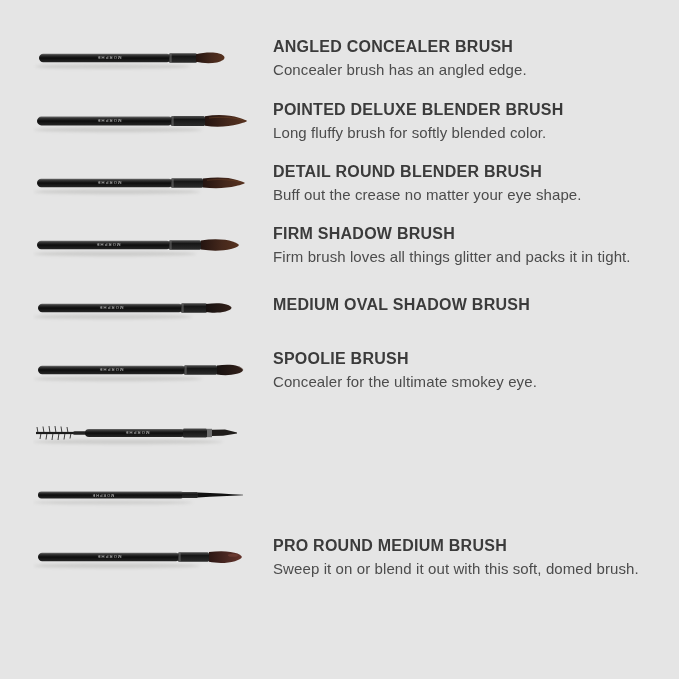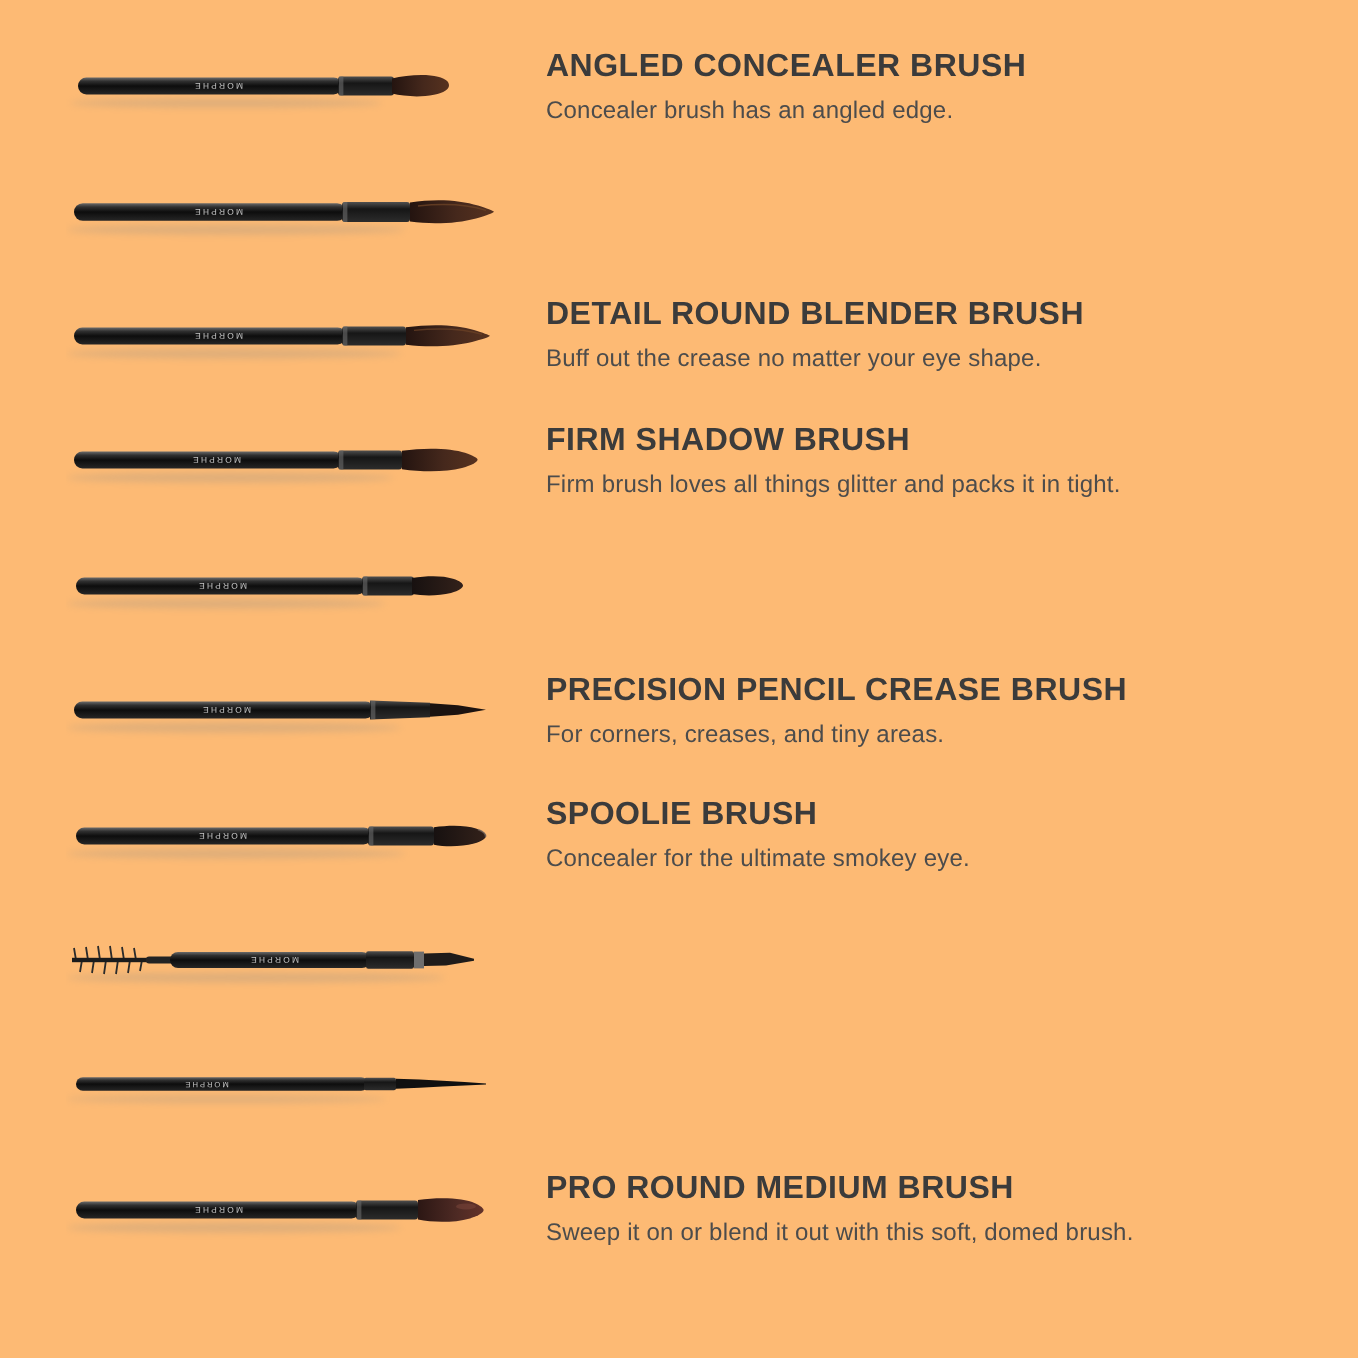--- a/index.html
+++ b/index.html
@@ -1,22 +1,22 @@
 <!DOCTYPE html>
 <html><head>
 <meta charset="utf-8">
 <style>
   html,body{margin:0;padding:0;}
   .canvas{
     position:relative;
     width:679px;height:679px;
-    background:#fdba74;
+    background:#e5e5e5;
     font-family:"Liberation Sans", sans-serif;
     box-sizing:border-box;
-    padding-top:12px;
+    padding-top:27px;
     overflow:hidden;
   }
   .row{
     height:62.4px;
     display:flex;
     align-items:center;
   }
   .art{
     flex:0 0 auto;
     width:273px;
@@ -28,21 +28,21 @@
   .title{
     margin:0 0 5px 0;
     font-size:16px;
     font-weight:bold;
     letter-spacing:.25px;
     color:#3b3b3b;
     white-space:nowrap;
   }
   .desc{
     margin:0;
-    font-size:12px;
+    font-size:15px;
     letter-spacing:.1px;
     color:#4c4c4c;
     white-space:nowrap;
   }
   .shadow{filter:blur(1.8px);}
   .defs-holder{position:absolute;width:0;height:0;}
 </style>
 </head>
 <body>
 
@@ -100,20 +100,24 @@
       <svg class="brush" viewBox="0 0 221 40">
         <ellipse class="shadow" cx="85" cy="28.8" rx="85" ry="2.4" fill="#8d8d89" opacity="0.28"></ellipse>
         <rect x="4" y="15.6" width="136" height="8.8" rx="4.4" fill="url(#gHandle)"></rect>
         <rect x="138" y="15" width="34" height="10" rx="1.5" fill="url(#gFerrule)"></rect>
         <rect x="138.5" y="15" width="2.2" height="10" fill="#6a6a6a" opacity=".6"></rect>
         <path d="M172,15.2 C185,13.2 197,14 206,16.8 C210.5,18.2 213.5,19.4 214,19.9 C213.5,20.6 210,21.9 205,23.2 C196,25.6 184,26.4 172,24.8 Z" fill="url(#gBrown)"></path>
         <path d="M176,17 C190,15.5 202,16.6 210,19.2" stroke="#6b4226" stroke-width="0.7" fill="none" opacity="0.8"></path>
         <text x="76" y="21.6" font-size="4.2" letter-spacing="1.1" fill="#c6c6c6" text-anchor="middle" transform="rotate(180 76 20)">MORPHE</text>
       </svg>
     </div>
+    <div class="txt">
+      <h3 class="title">POINTED DELUXE BLENDER BRUSH</h3>
+      <p class="desc">Long fluffy brush for softly blended color.</p>
+    </div>
   </div>
 
   <div class="row">
     <div class="art">
       <svg class="brush" viewBox="0 0 221 40">
         <ellipse class="shadow" cx="84" cy="28.8" rx="84" ry="2.4" fill="#8d8d89" opacity="0.28"></ellipse>
         <rect x="4" y="15.8" width="136" height="8.4" rx="4.2" fill="url(#gHandle)"></rect>
         <rect x="138" y="15.2" width="32" height="9.6" rx="1.5" fill="url(#gFerrule)"></rect>
         <rect x="138.5" y="15.2" width="2.2" height="9.6" fill="#6a6a6a" opacity=".6"></rect>
         <path d="M170,15.6 C183,13.8 196,14.4 204,17 C208.5,18.4 211.5,19.5 212,19.9 C211.5,20.6 208,21.7 203,23 C194,25.2 182,25.8 170,24.4 Z" fill="url(#gBrown)"></path>
@@ -149,39 +153,24 @@
       <svg class="brush" viewBox="0 0 221 40">
         <ellipse class="shadow" cx="80" cy="28.8" rx="80" ry="2.4" fill="#8d8d89" opacity="0.28"></ellipse>
         <rect x="5" y="15.8" width="145" height="8.4" rx="4.2" fill="url(#gHandle)"></rect>
         <rect x="148" y="15.2" width="26" height="9.6" rx="1.5" fill="url(#gFerrule)"></rect>
         <rect x="148.5" y="15.2" width="2.2" height="9.6" fill="#6a6a6a" opacity=".6"></rect>
         <path d="M173,16 C181,14.8 188.5,14.8 193.5,16.4 C197,17.5 198.5,18.8 198.5,19.8 C198.5,21 196.5,22.4 192.5,23.5 C186.5,25 178.5,25 173,24 Z" fill="url(#gDark)"></path>
         <text x="78" y="21.6" font-size="4.2" letter-spacing="1.1" fill="#c6c6c6" text-anchor="middle" transform="rotate(180 78 20)">MORPHE</text>
       </svg>
     </div>
     <div class="txt">
-    </div>
-  </div>
-
-  <div class="row">
-    <div class="art">
-      <svg class="brush" viewBox="0 0 221 40">
-        <ellipse class="shadow" cx="84" cy="28.8" rx="84" ry="2.4" fill="#8d8d89" opacity="0.28"></ellipse>
-        <rect x="4" y="15.8" width="150" height="8.4" rx="4.2" fill="url(#gHandle)"></rect>
-        <path d="M152,15.2 L182,16.4 L182,23.6 L152,24.8 Z" fill="url(#gFerrule)"></path>
-        <rect x="152.5" y="15.4" width="2.2" height="9.2" fill="#6a6a6a" opacity=".6"></rect>
-        <path d="M182,16.6 L196,17.6 L210,19.9 L196,22.4 L182,23.4 Z" fill="#1c1310"></path>
-        <text x="80" y="21.6" font-size="4.2" letter-spacing="1.1" fill="#c6c6c6" text-anchor="middle" transform="rotate(180 80 20)">MORPHE</text>
-      </svg>
-    </div>
-    <div class="txt">
-      <h3 class="title">PRECISION PENCIL CREASE BRUSH</h3>
-      <p class="desc">For corners, creases, and tiny areas.</p>
-    </div>
-  </div>
+      <h3 class="title">MEDIUM OVAL SHADOW BRUSH</h3>
+    </div>
+  </div>
+
 
   <div class="row">
     <div class="art">
       <svg class="brush" viewBox="0 0 221 40">
         <ellipse class="shadow" cx="85" cy="28.8" rx="85" ry="2.4" fill="#8d8d89" opacity="0.28"></ellipse>
         <rect x="5" y="15.8" width="148" height="8.4" rx="4.2" fill="url(#gHandle)"></rect>
         <rect x="151" y="15.2" width="33" height="9.6" rx="1.5" fill="url(#gFerrule)"></rect>
         <rect x="151.5" y="15.2" width="2.2" height="9.6" fill="#6a6a6a" opacity=".6"></rect>
         <path d="M184,15.6 C192,14.4 200,14.6 205,16.2 C208.5,17.4 210,18.8 210,19.9 C210,21.2 208,22.6 204,23.8 C198,25.4 190,25.6 184,24.4 Z" fill="url(#gDark)"></path>
         <path d="M206,16.8 C209,18 210,19.2 209.8,20.4" stroke="#7d6f66" stroke-width="0.8" fill="none" opacity="0.7"></path>

